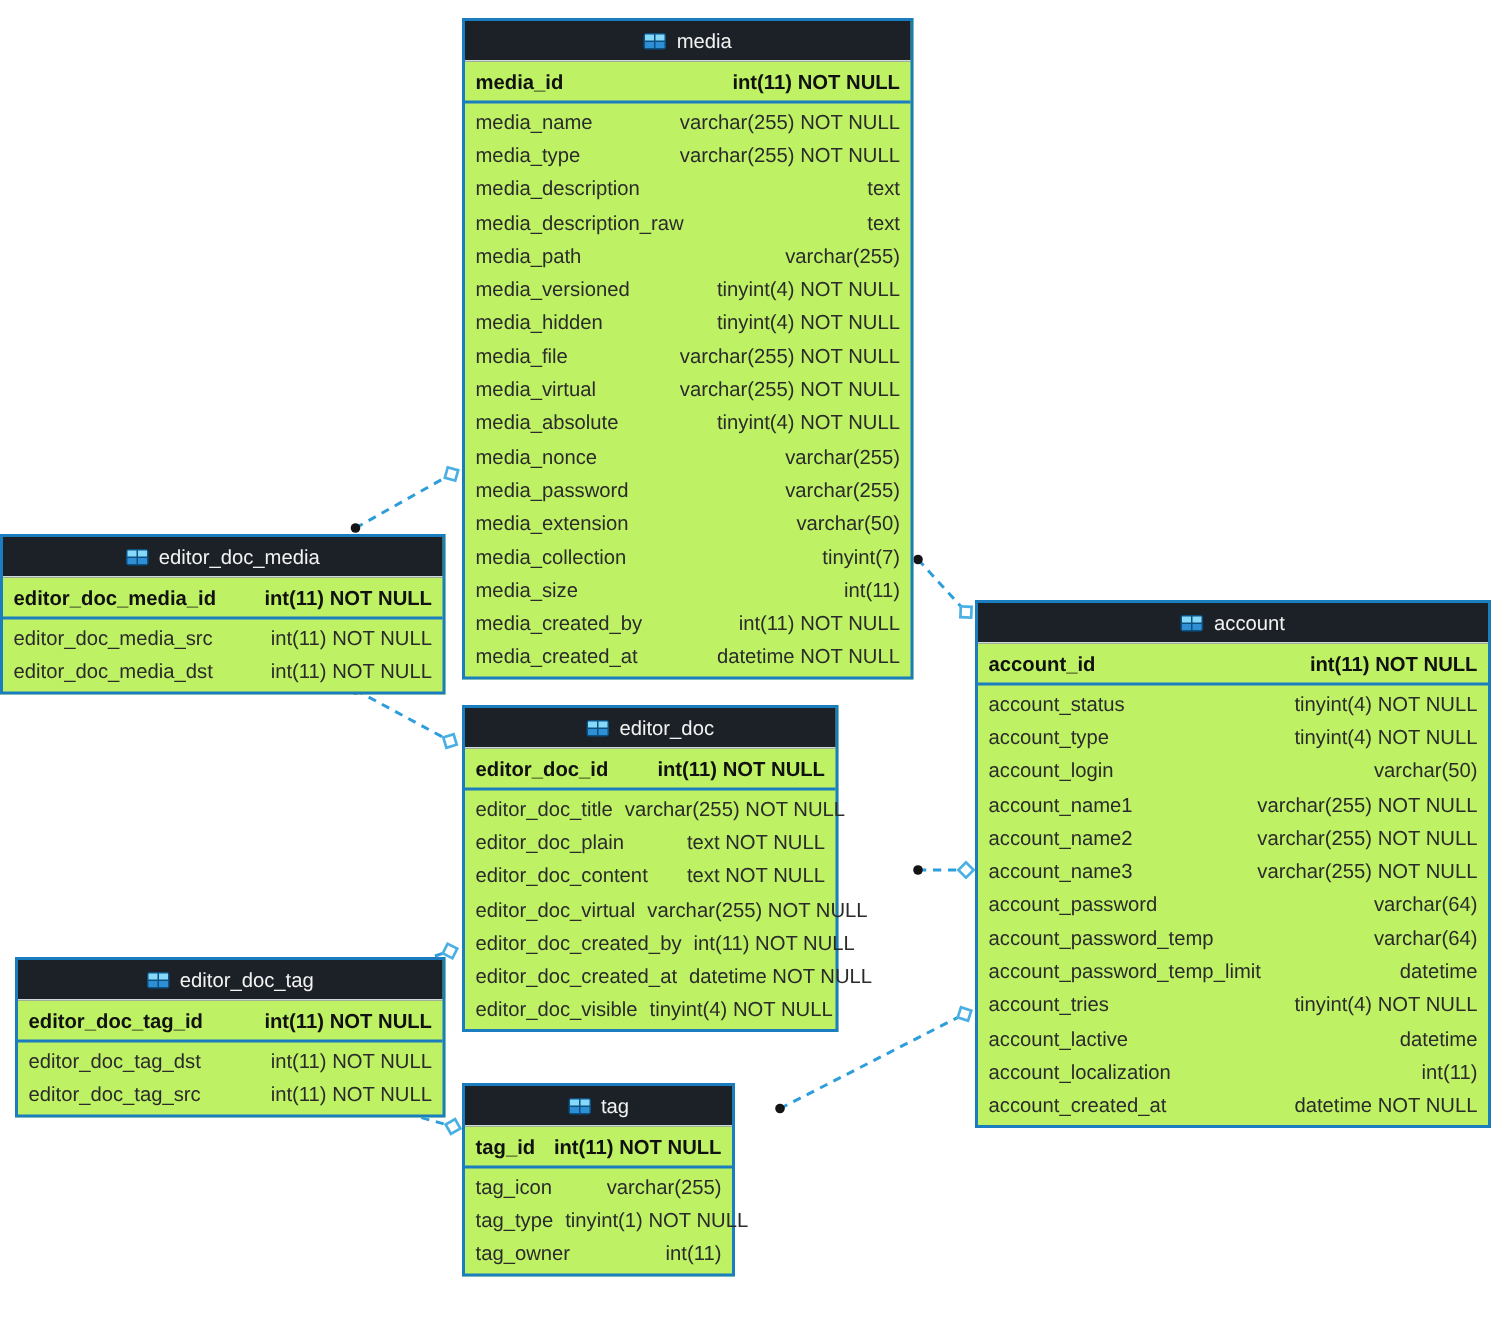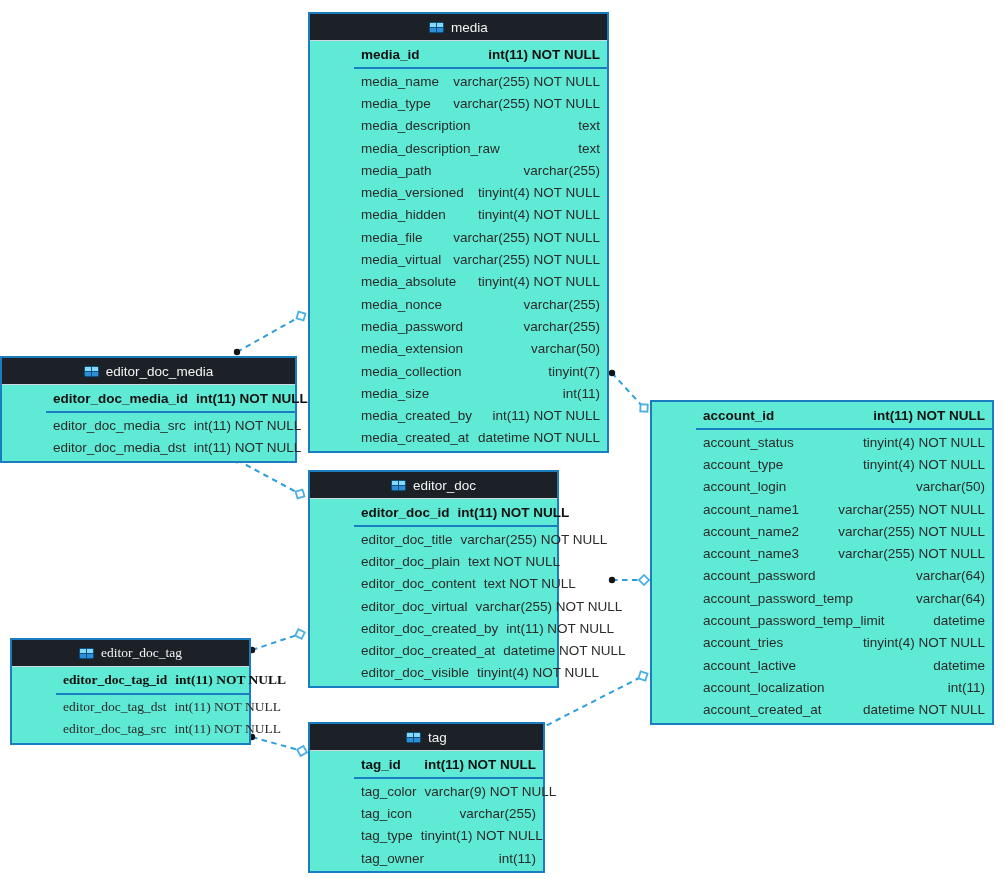--- a/index.html
+++ b/index.html
@@ -8,32 +8,32 @@
     --header-text:#f2f2f2;
     --row-text:#2b2b2b;
     --key-sep:#1a7dc0;
     --connector:#2d9edb;
     --page-bg:#ffffff;
   }
   html,body{margin:0;padding:0;background:var(--page-bg);}
   #stage{position:relative;width:1005px;height:879px;background:var(--page-bg);
          font-family:"Liberation Sans","DejaVu Sans",sans-serif;overflow:hidden;}
   #connections{position:absolute;left:0;top:0;width:1005px;height:879px;z-index:1;}
-  .tbl{position:absolute;z-index:2;background:#5eead4;border:2px solid var(--table-border);
+  .tbl{position:absolute;z-index:2;background:#bef264;border:2px solid var(--table-border);
        box-sizing:border-box;}
   .tbl-header{height:26px;background:var(--header-bg);color:var(--header-text);
        display:flex;align-items:center;justify-content:center;font-size:13.5px;
        border-bottom:1px solid #cfd8dd;}
   .tbl-icon{display:inline-grid;grid-template-columns:6px 6px;grid-template-rows:4px 4px;
        gap:1px;padding:1px;background:#0b5183;border-radius:2px;margin-right:7px;}
   .tbl-icon .c{display:block;}
   .tbl-icon .t{background:#86d9f8;}
   .tbl-icon .b{background:#2e8fd4;}
   .row{height:22.3px;display:flex;align-items:center;justify-content:space-between;
-       padding:0 7px;font-size:13.5px;color:var(--row-text);white-space:nowrap;margin-left:44px;}
+       padding:0 7px;font-size:13.5px;color:var(--row-text);white-space:nowrap;}
   .row .col-name{text-align:left;}
   .row .col-type{text-align:center;margin-left:8px;}
   .key-row{height:26px;font-weight:bold;color:#111;border-bottom:2px solid var(--key-sep);}
   .rows{padding:1px 0 2px 0;}
 </style>
 </head>
 <body>
 
 <div id="stage">
   <svg id="connections" viewBox="0 0 1005 879" xmlns="http://www.w3.org/2000/svg">
@@ -222,21 +222,21 @@
         <div class="row">
           <span class="col-name">editor_doc_created_at</span>
           <span class="col-type">datetime NOT NULL</span>
         </div>
         <div class="row">
           <span class="col-name">editor_doc_visible</span>
           <span class="col-type">tinyint(4) NOT NULL</span>
         </div>
       </div>
     </div>
-    <div class="tbl" style="left: 10px; top: 638px; width: 241px; font-family: Liberation Serif, serif;">
+    <div class="tbl" style="left: 10px; top: 638px; width: 287px;">
       <div class="tbl-header">
         <span class="tbl-icon">
           <span class="c t"></span>
           <span class="c t"></span>
           <span class="c b"></span>
           <span class="c b"></span>
         </span>
         <span>editor_doc_tag</span>
       </div>
       <div class="row key-row">
@@ -247,54 +247,59 @@
         <div class="row">
           <span class="col-name">editor_doc_tag_dst</span>
           <span class="col-type">int(11) NOT NULL</span>
         </div>
         <div class="row">
           <span class="col-name">editor_doc_tag_src</span>
           <span class="col-type">int(11) NOT NULL</span>
         </div>
       </div>
     </div>
-    <div class="tbl" style="left: 308px; top: 722px; width: 237px;">
+    <div class="tbl" style="left: 308px; top: 722px; width: 182px;">
       <div class="tbl-header">
         <span class="tbl-icon">
           <span class="c t"></span>
           <span class="c t"></span>
           <span class="c b"></span>
           <span class="c b"></span>
         </span>
         <span>tag</span>
       </div>
       <div class="row key-row">
         <span class="col-name">tag_id</span>
         <span class="col-type">int(11) NOT NULL</span>
       </div>
       <div class="rows">
-        <div class="row">
-          <span class="col-name">tag_color</span>
-          <span class="col-type">varchar(9) NOT NULL</span>
-        </div>
         <div class="row">
           <span class="col-name">tag_icon</span>
           <span class="col-type">varchar(255)</span>
         </div>
         <div class="row">
           <span class="col-name">tag_type</span>
           <span class="col-type">tinyint(1) NOT NULL</span>
         </div>
         <div class="row">
           <span class="col-name">tag_owner</span>
           <span class="col-type">int(11)</span>
         </div>
       </div>
     </div>
     <div class="tbl" style="left: 650px; top: 400px; width: 344px;">
+      <div class="tbl-header">
+        <span class="tbl-icon">
+          <span class="c t"></span>
+          <span class="c t"></span>
+          <span class="c b"></span>
+          <span class="c b"></span>
+        </span>
+        <span>account</span>
+      </div>
       <div class="row key-row">
         <span class="col-name">account_id</span>
         <span class="col-type">int(11) NOT NULL</span>
       </div>
       <div class="rows">
         <div class="row">
           <span class="col-name">account_status</span>
           <span class="col-type">tinyint(4) NOT NULL</span>
         </div>
         <div class="row">

